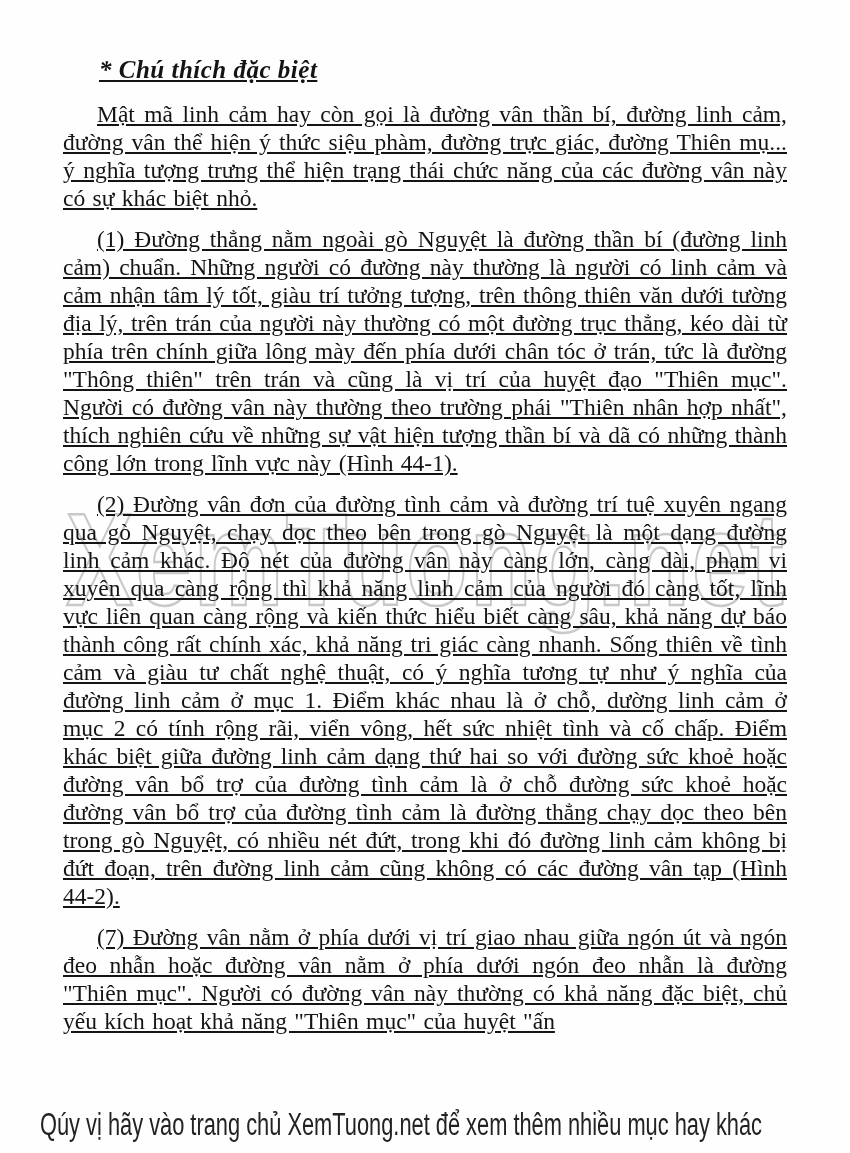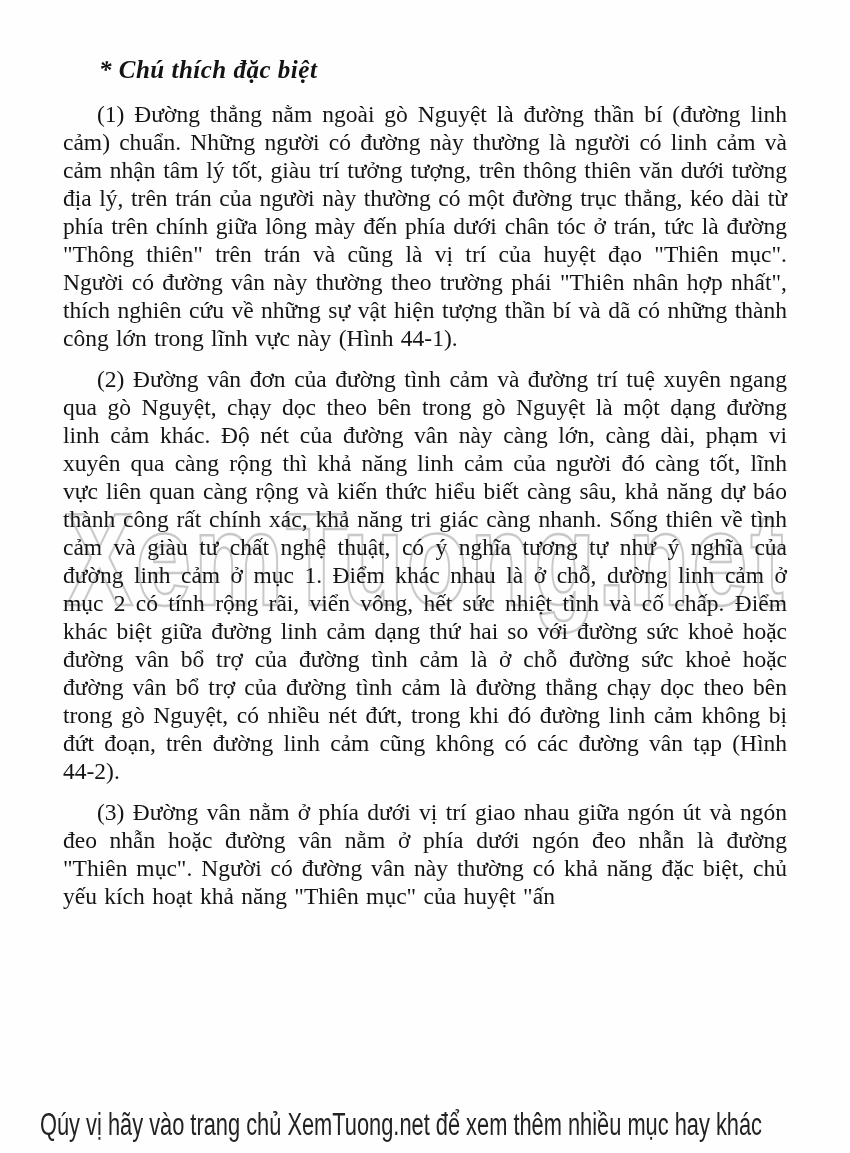--- a/index.html
+++ b/index.html
@@ -41,20 +41,21 @@
   .content {
     position: absolute;
     top: 56px;
     left: 63px;
     width: 724px;
     z-index: 1;
     color: #141414;
     font-size: 23.5px;
     line-height: 28px;
     text-align: justify;
+    text-decoration: underline;
   }
   .heading {
     font-size: 25px;
     font-weight: bold;
     font-style: italic;
     margin: 0 0 16px 0;
     padding-left: 36px;
     letter-spacing: 0.5px;
     text-align: left;
   }
@@ -91,23 +92,24 @@
 <body>
 
 <div class="page">
 
   <div class="watermark">
     <span style="transform-origin: left top; transform: scaleX(0.763635);">XemTuong.net</span>
   </div>
 
   <div class="content">
     <h2 class="heading">* Chú thích đặc biệt</h2>
+    <p class="para">Mật mã linh cảm hay còn gọi là đường vân thần bí, đường linh cảm, đường vân thể hiện ý thức siệu phàm, đường trực giác, đường Thiên mụ... ý nghĩa tượng trưng thể hiện trạng thái chức năng của các đường vân này có sự khác biệt nhỏ.</p>
     <p class="para">(1) Đường thẳng nằm ngoài gò Nguyệt là đường thần bí (đường linh cảm) chuẩn. Những người có đường này thường là người có linh cảm và cảm nhận tâm lý tốt, giàu trí tưởng tượng, trên thông thiên văn dưới tường địa lý, trên trán của người này thường có một đường trục thẳng, kéo dài từ phía trên chính giữa lông mày đến phía dưới chân tóc ở trán, tức là đường "Thông thiên" trên trán và cũng là vị trí của huyệt đạo "Thiên mục". Người có đường vân này thường theo trường phái "Thiên nhân hợp nhất", thích nghiên cứu về những sự vật hiện tượng thần bí và dã có những thành công lớn trong lĩnh vực này (Hình 44-1).</p>
     <p class="para">(2) Đường vân đơn của đường tình cảm và đường trí tuệ xuyên ngang qua gò Nguyệt, chạy dọc theo bên trong gò Nguyệt là một dạng đường linh cảm khác. Độ nét của đường vân này càng lớn, càng dài, phạm vi xuyên qua càng rộng thì khả năng linh cảm của người đó càng tốt, lĩnh vực liên quan càng rộng và kiến thức hiểu biết càng sâu, khả năng dự báo thành công rất chính xác, khả năng tri giác càng nhanh. Sống thiên về tình cảm và giàu tư chất nghệ thuật, có ý nghĩa tương tự như ý nghĩa của đường linh cảm ở mục 1. Điểm khác nhau là ở chỗ, dường linh cảm ở mục 2 có tính rộng rãi, viển vông, hết sức nhiệt tình và cố chấp. Điểm khác biệt giữa đường linh cảm dạng thứ hai so với đường sức khoẻ hoặc đường vân bổ trợ của đường tình cảm là ở chỗ đường sức khoẻ hoặc đường vân bổ trợ của đường tình cảm là đường thẳng chạy dọc theo bên trong gò Nguyệt, có nhiều nét đứt, trong khi đó đường linh cảm không bị đứt đoạn, trên đường linh cảm cũng không có các đường vân tạp (Hình 44-2).</p>
-    <p class="para">(3) Đường vân nằm ở phía dưới vị trí giao nhau giữa ngón út và ngón đeo nhẫn hoặc đường vân nằm ở phía dưới ngón đeo nhẫn là đường "Thiên mục". Người có đường vân này thường có khả năng đặc biệt, chủ yếu kích hoạt khả năng "Thiên mục" của huyệt "ấn</p>
+    <p class="para">(7) Đường vân nằm ở phía dưới vị trí giao nhau giữa ngón út và ngón đeo nhẫn hoặc đường vân nằm ở phía dưới ngón đeo nhẫn là đường "Thiên mục". Người có đường vân này thường có khả năng đặc biệt, chủ yếu kích hoạt khả năng "Thiên mục" của huyệt "ấn</p>
   </div>
 
   <div class="footer">
     <span style="transform-origin: left top; transform: scaleX(0.7038);">Qúy vị hãy vào trang chủ XemTuong.net để xem thêm nhiều mục hay khác</span>
   </div>
 
   <div class="pagenum">195</div>
 
 </div>
 

